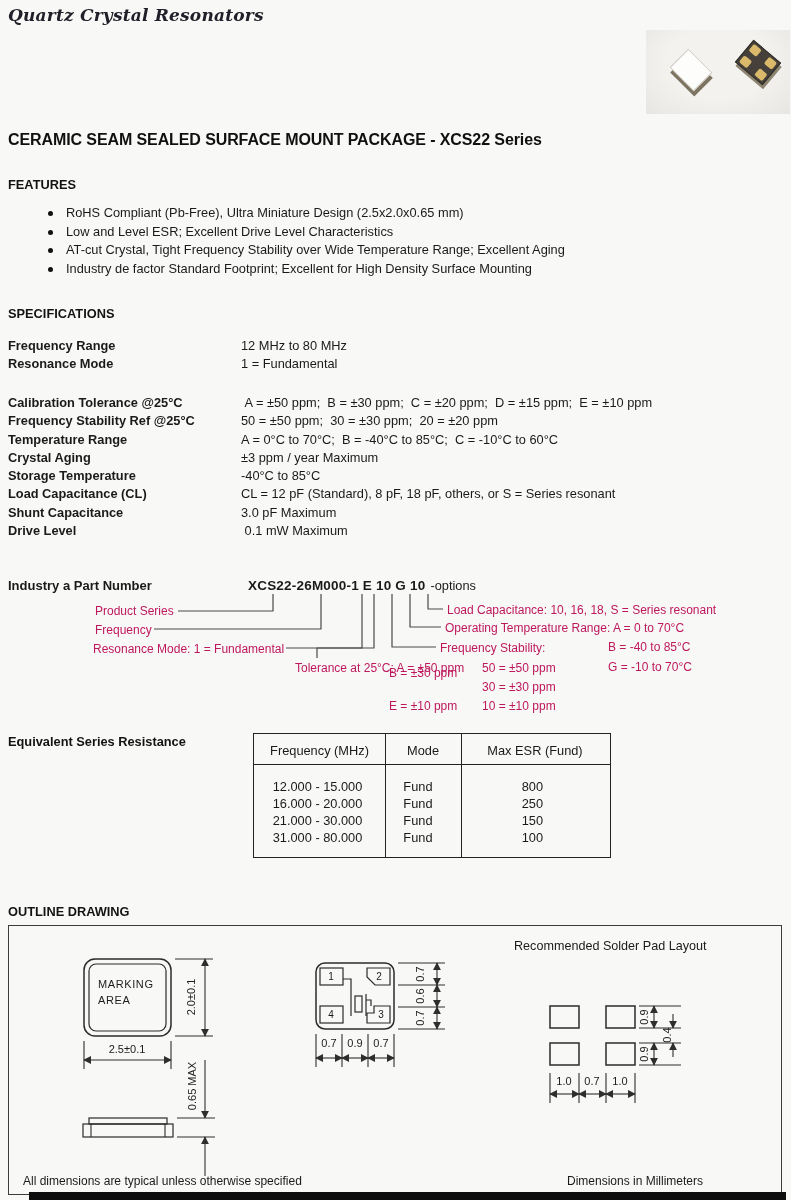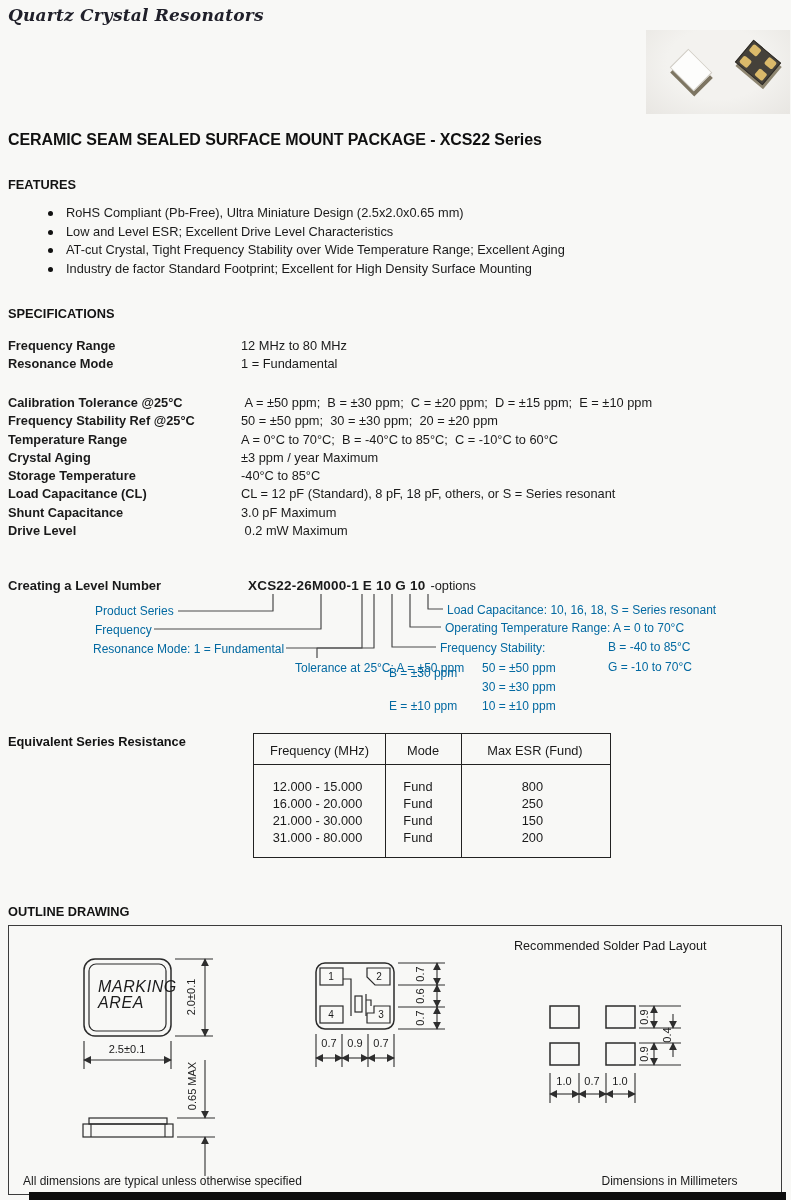--- a/index.html
+++ b/index.html
@@ -50,43 +50,43 @@
   .spec-group { position:absolute; left:8px; }
   .spec-row { display:flex; font-size:12.8px; line-height:18.3px; }
   .spec-label { width:233px; flex-shrink:0; font-weight:bold; }
   .spec-value { white-space:pre-wrap; }
 
   
   .pn-section { position:absolute; left:0; top:578px; width:791px; height:164px; }
   .pn-heading { position:absolute; left:8px; top:0; font-size:13px; font-weight:bold; }
   .pn-number { position:absolute; left:248px; top:0; font-size:13.5px; font-weight:bold; letter-spacing:.2px; }
   .pn-suffix { font-weight:normal; font-size:12.8px; margin-left:5px; letter-spacing:0; }
-  .pn-label { position:absolute; font-size:12px; white-space:nowrap; color:#0369a1; }
+  .pn-label { position:absolute; font-size:12px; white-space:nowrap; color:#be185d; }
   .pn-svg { position:absolute; left:0; top:0; }
 
   
   .esr { position:absolute; left:253px; top:733px; width:358px; height:125px; border:1.6px solid #222; box-sizing:border-box; }
   .esr .vline { position:absolute; top:0; bottom:0; width:0; border-left:1.4px solid #222; }
   .esr .hline { position:absolute; left:0; right:0; top:30px; height:0; border-top:1.4px solid #222; }
   .esr .hcell { position:absolute; top:9px; font-size:12.8px; text-align:center; }
   .esr .brow { position:absolute; left:0; width:100%; display:flex; font-size:12.8px; line-height:17px; }
   .esr .brow span { display:block; text-align:center; }
   .esr .c1 { width:131px; } .esr .c2 { width:76px; } .esr .c3 { width:160px; }
 
   
   .outline-box { position:absolute; left:8px; top:925px; width:772px; height:268px; border:1.6px solid #3c3c3c; box-sizing:content-box; }
   .outline-box .lbl { position:absolute; font-size:12.6px; }
-  .marking { position:absolute; left:89px; font-size:16px; letter-spacing:.6px; color:#1c1c1c;font-style:italic; }
+  .marking { position:absolute; left:89px; font-size:11px; letter-spacing:.6px; color:#1c1c1c; }
   .rlabel { position:absolute; height:14px; display:flex; align-items:center; justify-content:center;
             font-size:11px; color:#1c1c1c; transform:rotate(-90deg); }
   .hlabel { position:absolute; width:30px; text-align:center; font-size:11px; color:#1c1c1c; }
   .dimtext-w { position:absolute; width:60px; text-align:center; font-size:11px; }
   .padnum { position:absolute; width:12px; height:12px; display:flex; align-items:center; justify-content:center; font-size:10px; }
   .note { position:absolute; font-size:12px; }
-  .note-right { text-align:center; }
+  .note-right { text-align:left; }
 
   .footer-bar { position:absolute; left:29px; top:1192px; width:757px; height:8px; background:#0d0d0d; }
 
   svg .dim { stroke:#2e2e2e; stroke-width:1.1; fill:none; }
   svg .o   { stroke:#2b2b2b; stroke-width:1.5; fill:none; }
   svg .o2  { stroke:#2b2b2b; stroke-width:1.2; fill:none; }
   svg .pnl { stroke:#4a4a4a; stroke-width:1.2; fill:none; stroke-linejoin:round; }
 </style>
 </head>
 <body>
@@ -152,26 +152,26 @@
     <div class="spec-row">
         <span class="spec-label">Load Capacitance (CL)</span>
         <span class="spec-value">CL = 12 pF (Standard), 8 pF, 18 pF, others, or S = Series resonant</span>
       </div>
     <div class="spec-row">
         <span class="spec-label">Shunt Capacitance</span>
         <span class="spec-value">3.0 pF Maximum</span>
       </div>
     <div class="spec-row">
         <span class="spec-label">Drive Level</span>
-        <span class="spec-value"> 0.2 mW Maximum</span>
+        <span class="spec-value"> 0.1 mW Maximum</span>
       </div>
   </div>
 
   <div class="pn-section">
-    <div class="pn-heading">Creating a Level Number</div>
+    <div class="pn-heading">Industry a Part Number</div>
     <div class="pn-number"><span>XCS22-26M000-1 E 10 G 10</span><span class="pn-suffix">-options</span></div>
 
     <svg class="pn-svg" width="791" height="164" viewBox="0 0 791 164">
       <path class="pnl" d="M178,33 H273 V16"></path>
       <path class="pnl" d="M154,51 H321 V16"></path>
       <path class="pnl" d="M286,70 H362 V16"></path>
       <path class="pnl" d="M374,16 V70 H317 V80"></path>
       <path class="pnl" d="M392,16 V69 H436"></path>
       <path class="pnl" d="M410,16 V49 H441"></path>
       <path class="pnl" d="M428,16 V31 H443"></path>
@@ -213,21 +213,21 @@
         <span class="c3">250</span>
       </div>
     <div class="brow" style="top:78px">
         <span class="c1">21.000 - 30.000</span>
         <span class="c2">Fund</span>
         <span class="c3">150</span>
       </div>
     <div class="brow" style="top:95px">
         <span class="c1">31.000 - 80.000</span>
         <span class="c2">Fund</span>
-        <span class="c3">200</span>
+        <span class="c3">100</span>
       </div>
   </div>
 
   <div class="sec-h" style="top:904px">OUTLINE DRAWING</div>
 
   <div class="outline-box">
     <svg width="772" height="268" viewBox="0 0 772 268" style="position:absolute;left:0;top:0">
       <defs>
         <marker id="ah" viewBox="0 0 10 10" refX="9" refY="5" markerWidth="7.5" markerHeight="7.5" orient="auto-start-reverse">
           <path d="M0,0 L10,5 L0,10 z" fill="#2e2e2e"></path>

